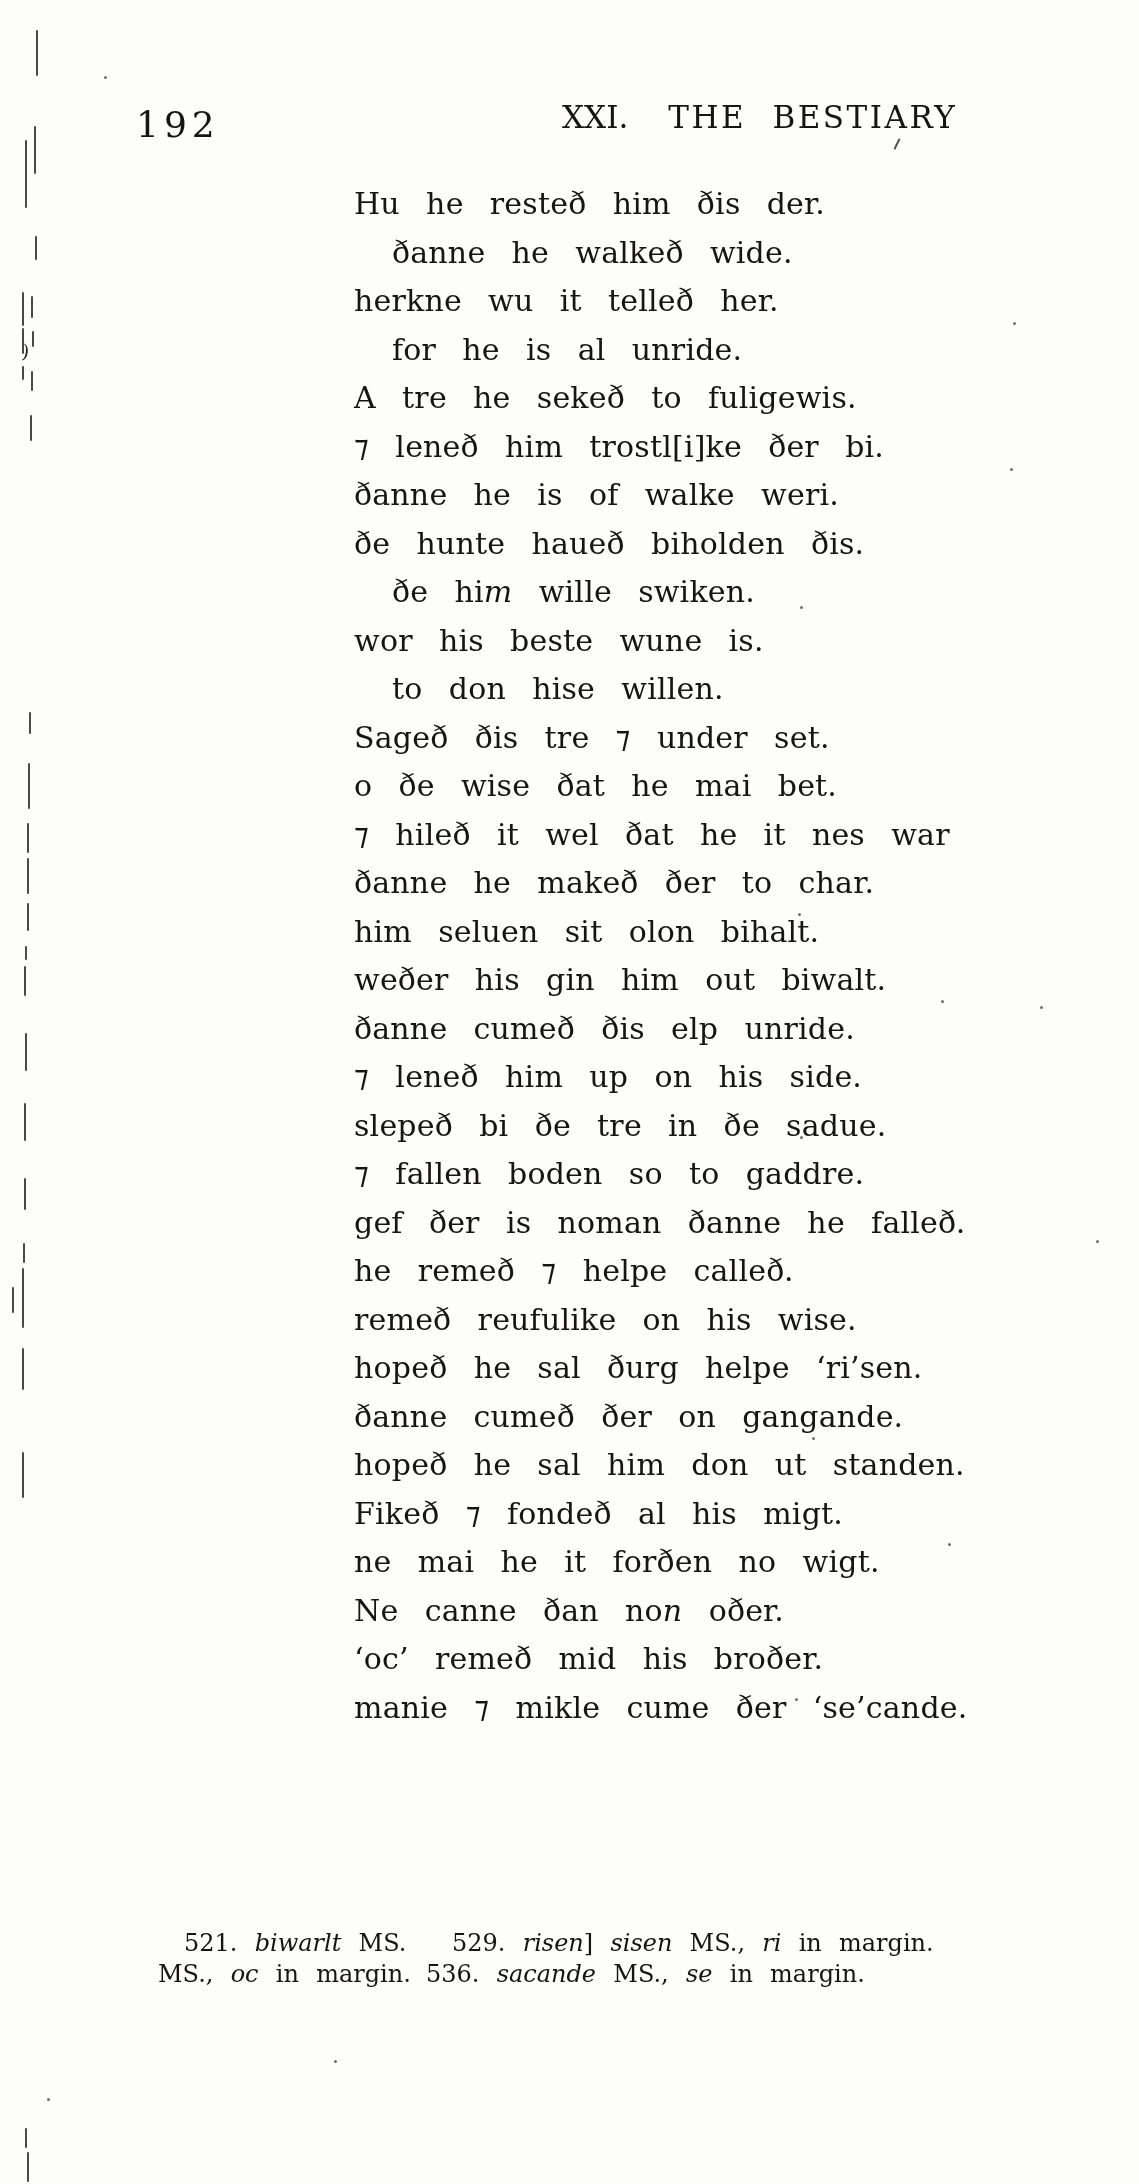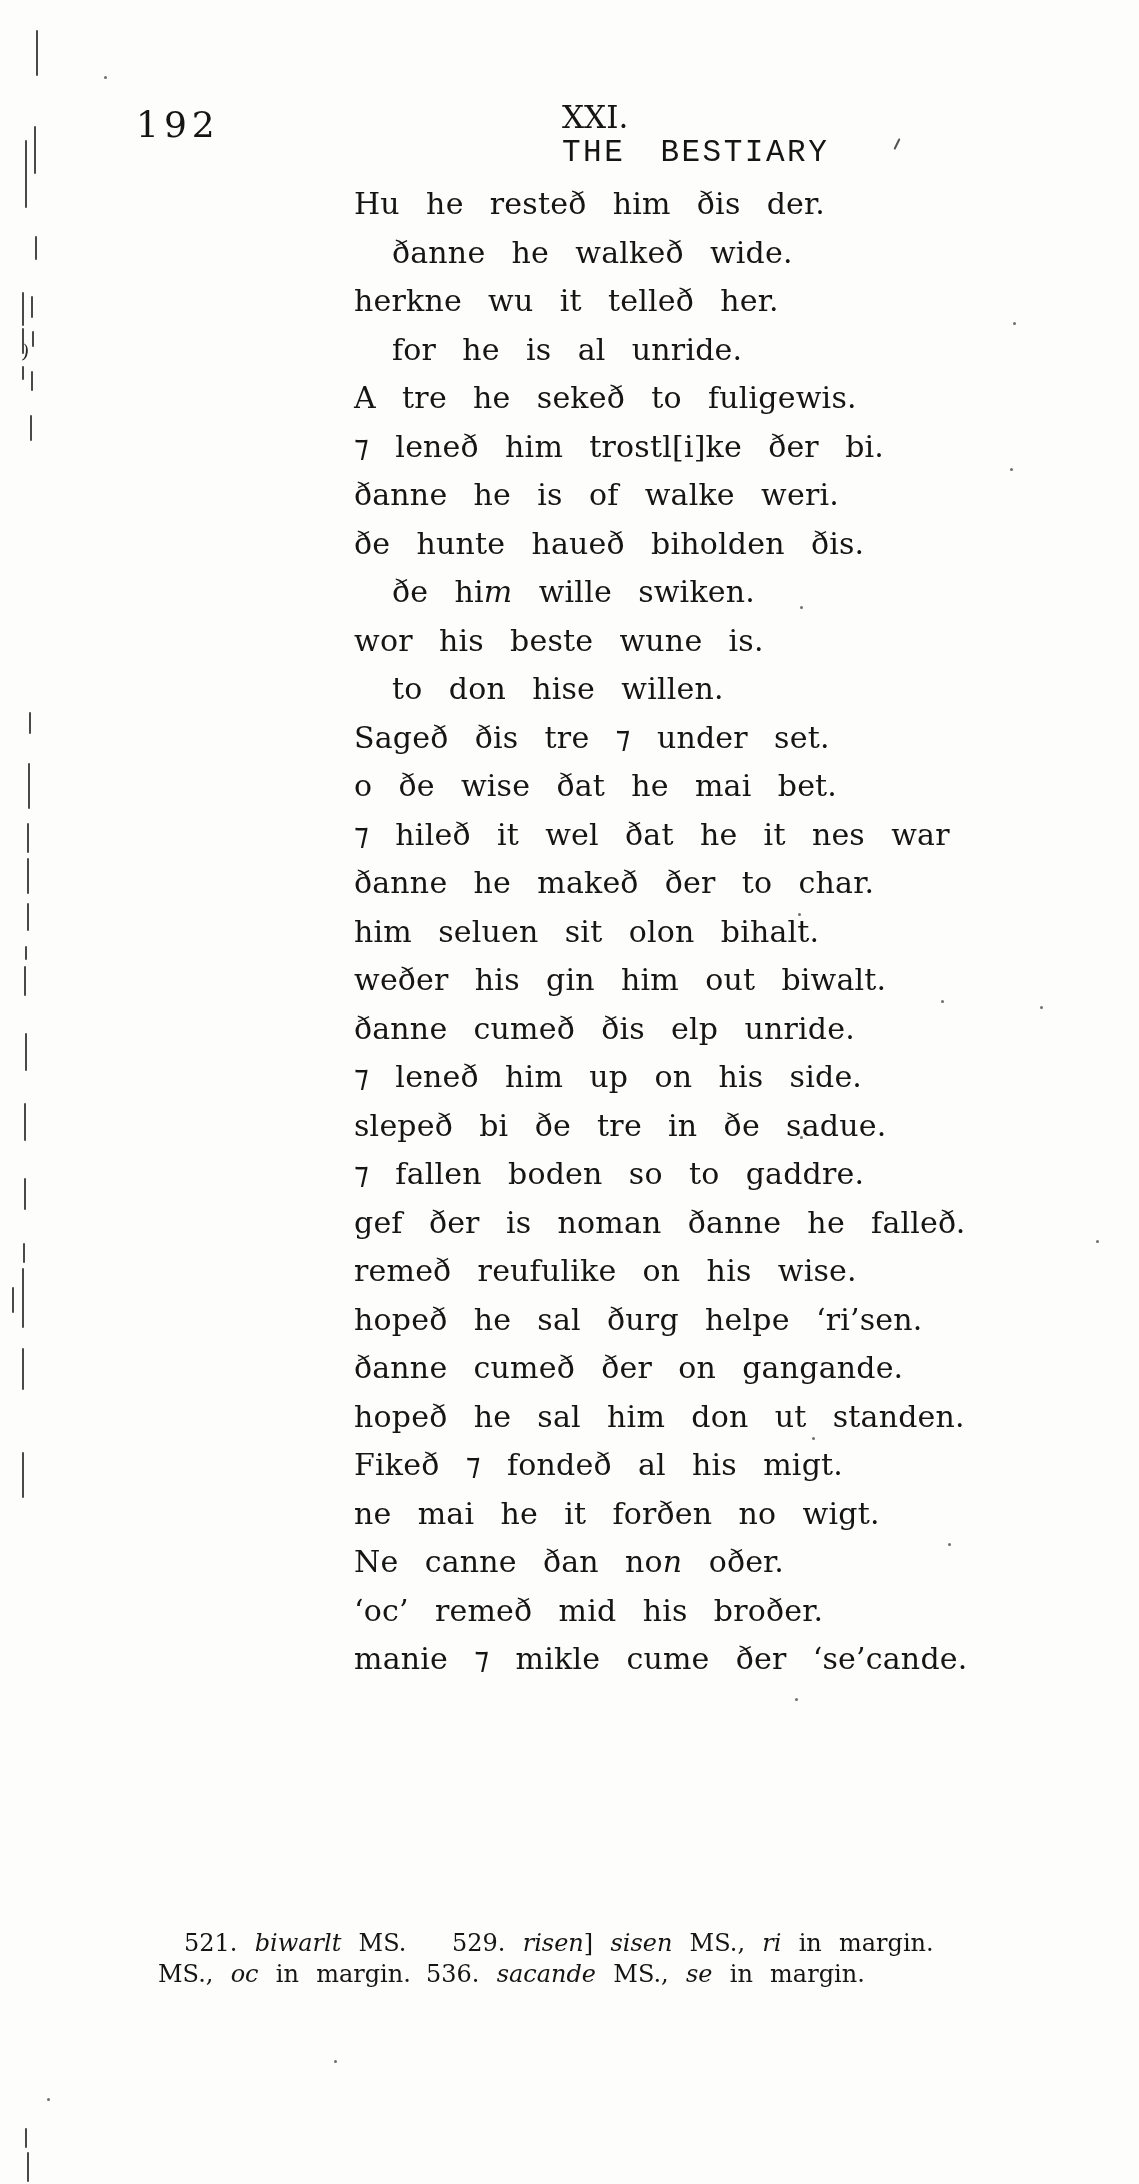--- a/index.html
+++ b/index.html
@@ -12,23 +12,23 @@
   }
   .page{position:relative;width:1139px;height:2184px;}
 
   
   .folio{
     position:absolute;left:136px;top:104px;
     font-size:36px;letter-spacing:5px;
   }
   .running-head{
     position:absolute;left:562px;top:99px;
-    font-size:31px;display:flex;column-gap:40px;white-space:nowrap;flex-direction:column;
+    font-size:31px;display:flex;column-gap:40px;white-space:nowrap;
   }
-  .running-head .title{word-spacing:14px;letter-spacing:2.5px;font-family:Liberation Mono, monospace;}
+  .running-head .title{word-spacing:14px;letter-spacing:2.5px;}
 
   
   .poem{
     position:absolute;left:354px;top:180px;
     font-size:30px;line-height:48.5px;
     word-spacing:0.55em;letter-spacing:0.2px;
     white-space:nowrap;
   }
   .poem-line{height:48.5px;}
   .poem-line.indent{padding-left:38px;}
@@ -127,20 +127,21 @@
       <div class="poem-line"><span>o ðe wise ðat he mai bet.</span></div>
       <div class="poem-line"><span>⁊ hileð it wel ðat he it nes war</span></div>
       <div class="poem-line"><span>ðanne he makeð ðer to char.</span></div>
       <div class="poem-line"><span>him seluen sit olon bihalt.</span></div>
       <div class="poem-line"><span>weðer his gin him out biwalt.</span></div>
       <div class="poem-line"><span>ðanne cumeð ðis elp unride.</span></div>
       <div class="poem-line"><span>⁊ leneð him up on his side.</span></div>
       <div class="poem-line"><span>slepeð bi ðe tre in ðe sadue.</span></div>
       <div class="poem-line"><span>⁊ fallen boden so to gaddre.</span></div>
       <div class="poem-line"><span>gef ðer is noman ðanne he falleð.</span></div>
+      <div class="poem-line"><span>he remeð ⁊ helpe calleð.</span></div>
       <div class="poem-line"><span>remeð reufulike on his wise.</span></div>
       <div class="poem-line"><span>hopeð he sal ðurg helpe ‘ri’sen.</span></div>
       <div class="poem-line"><span>ðanne cumeð ðer on gangande.</span></div>
       <div class="poem-line"><span>hopeð he sal him don ut standen.</span></div>
       <div class="poem-line"><span>Fikeð ⁊ fondeð al his migt.</span></div>
       <div class="poem-line"><span>ne mai he it forðen no wigt.</span></div>
       <div class="poem-line"><span>Ne canne ðan no</span><span class="it">n</span><span> oðer.</span></div>
       <div class="poem-line"><span>‘oc’ remeð mid his broðer.</span></div>
       <div class="poem-line"><span>manie ⁊ mikle cume ðer ‘se’cande.</span></div>
     </div>

